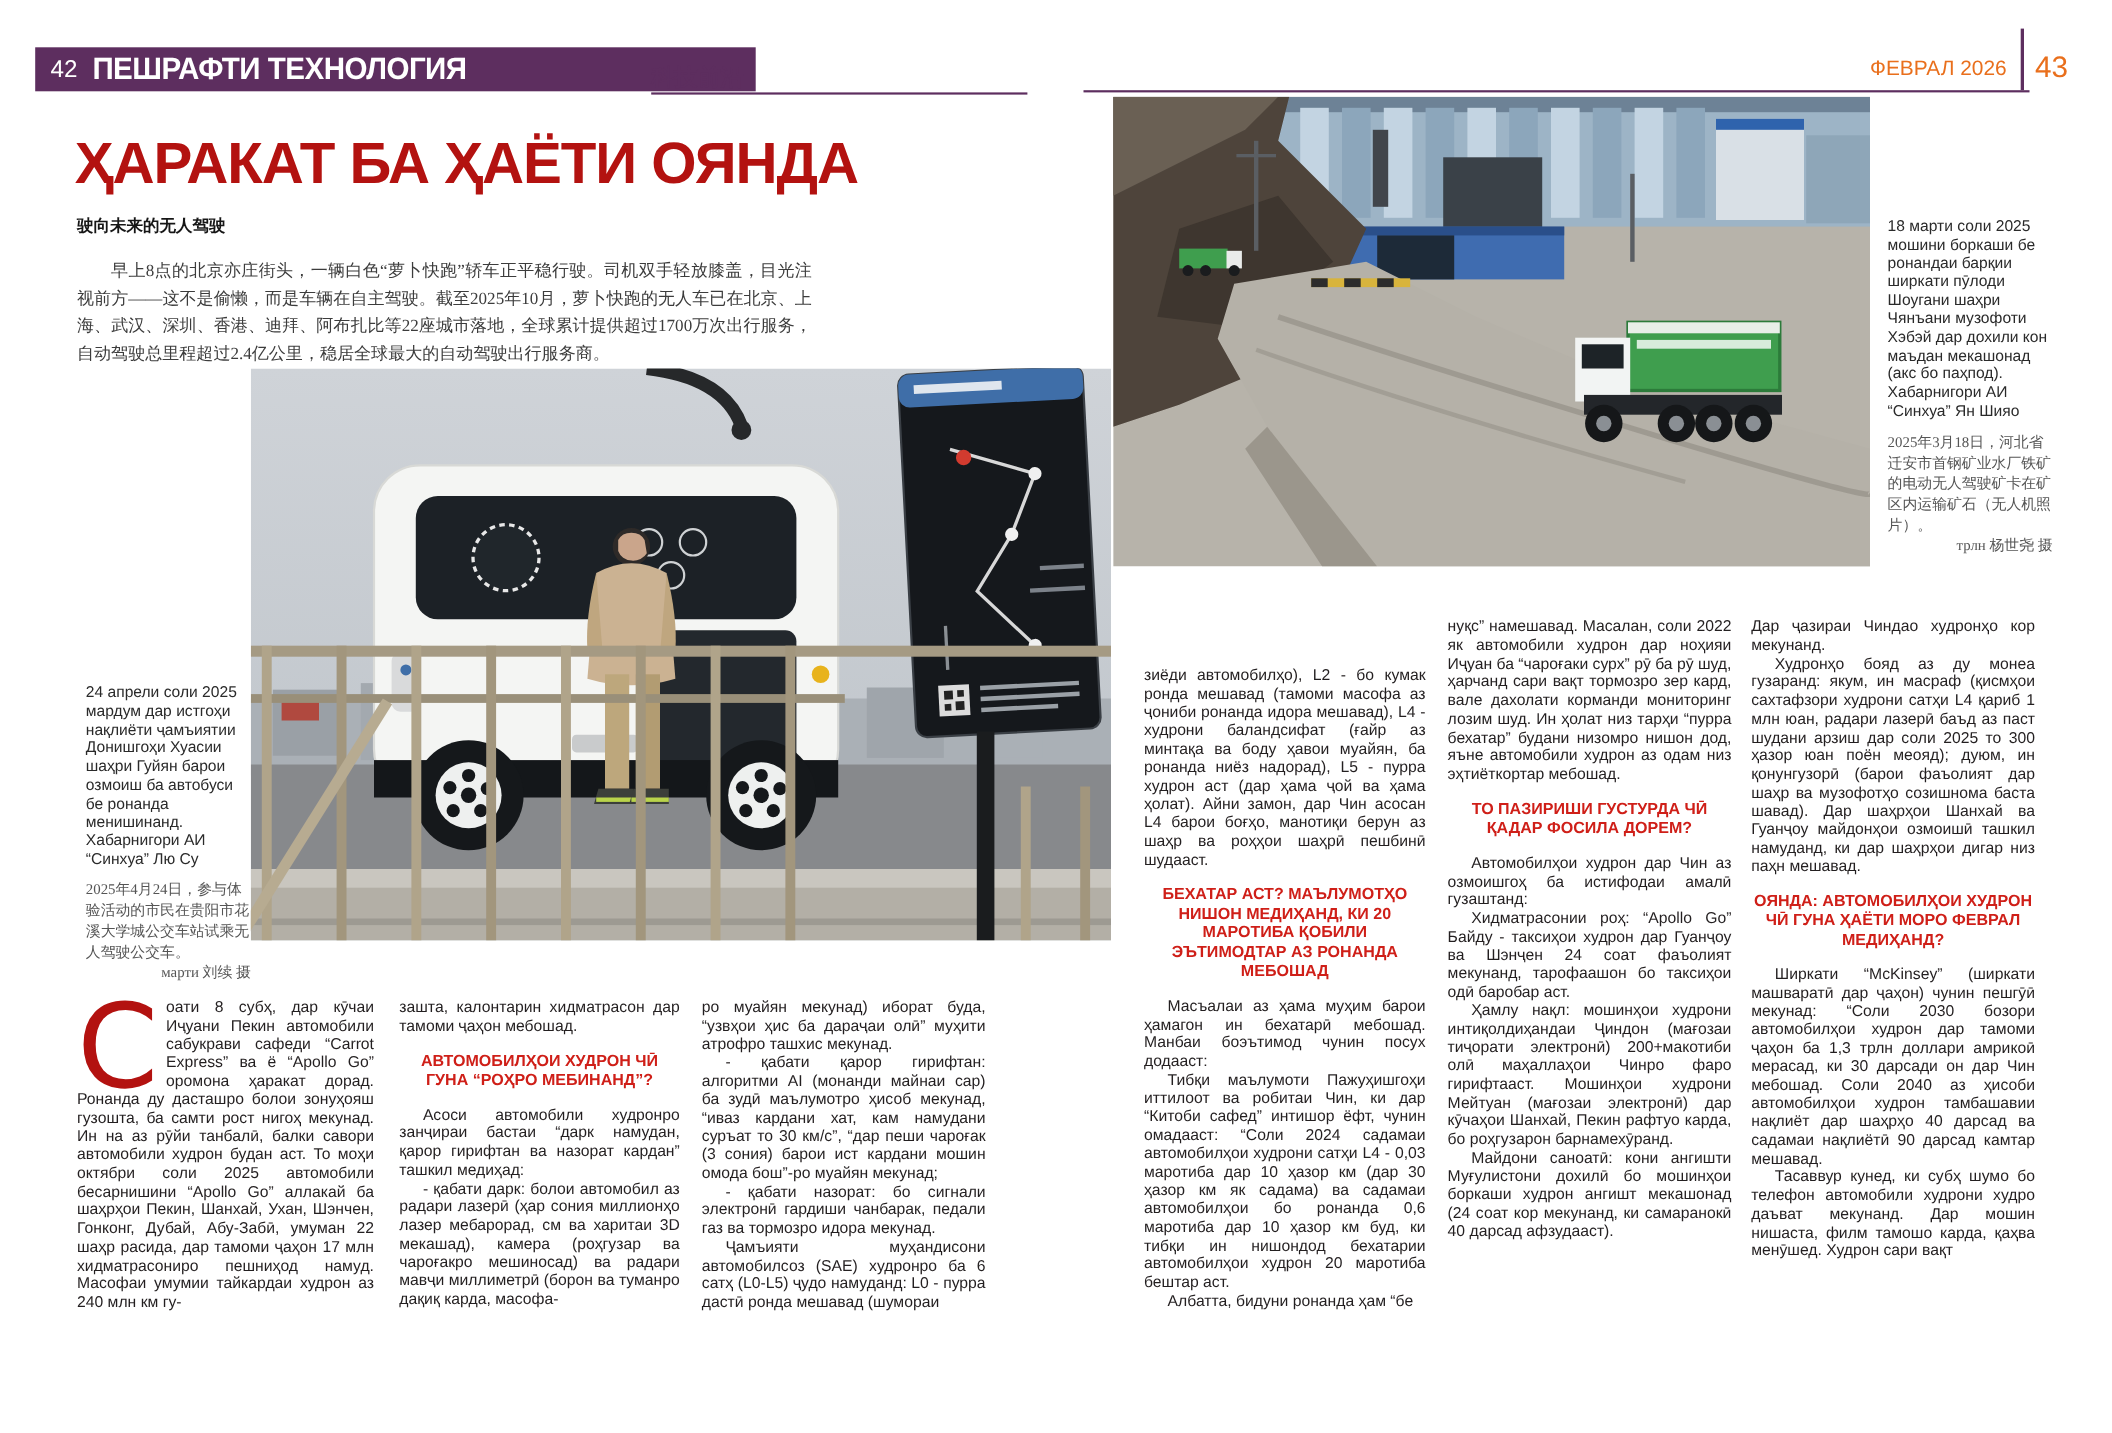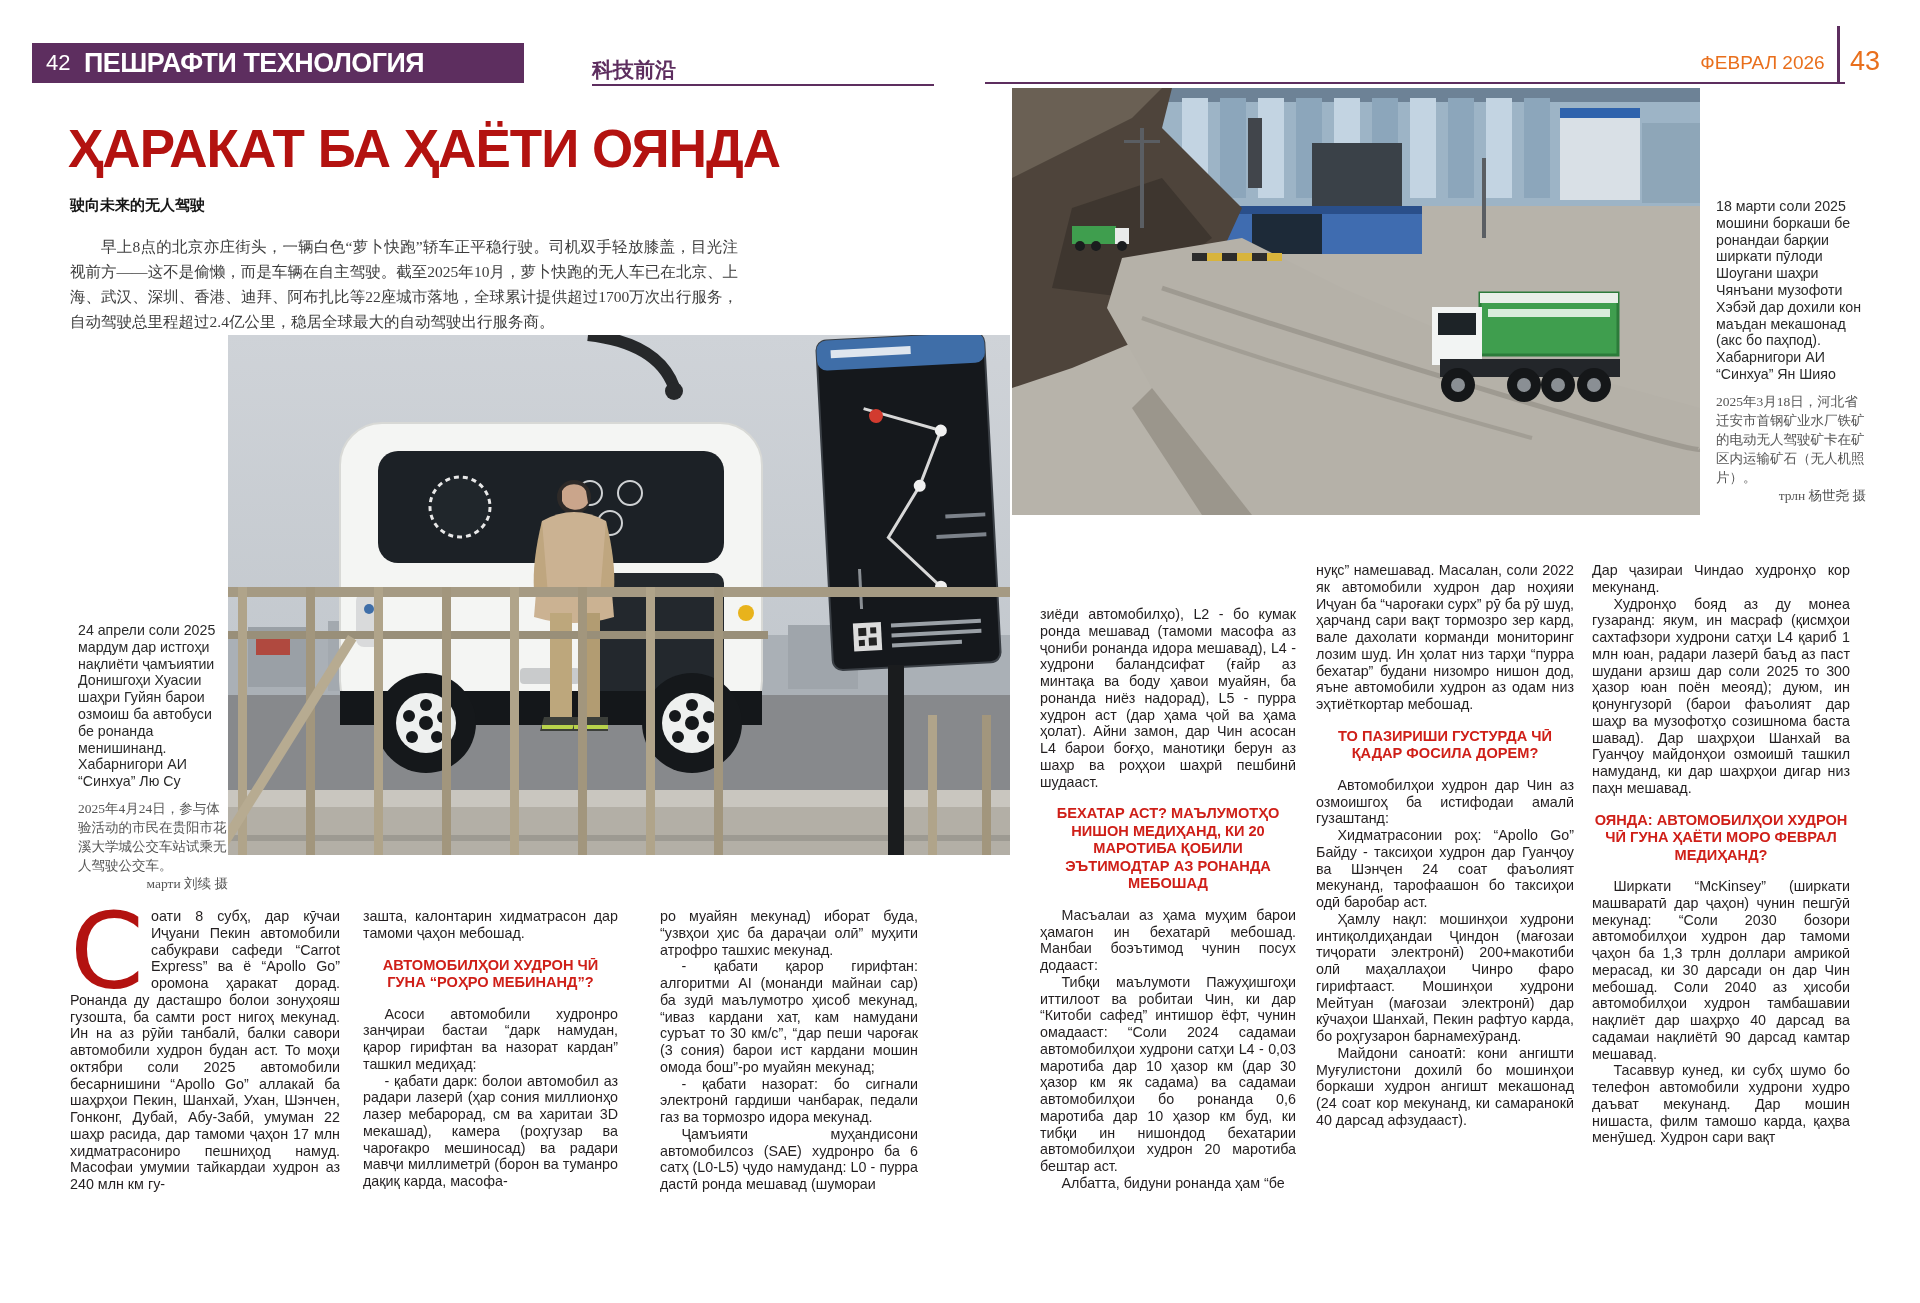--- a/index.html
+++ b/index.html
@@ -1,27 +1,27 @@
 <!DOCTYPE html>
 <html><head>
 <meta charset="utf-8">
 <style>
   html,body{margin:0;padding:0;background:#e8e8e8;}
   .spread{position:relative;width:1920px;height:1303px;background:#ffffff;
           font-family:"Liberation Sans",sans-serif;color:#231f20;overflow:hidden;margin:0 auto;}
   
-  .band{position:absolute;left:32px;top:43px;width:492px;height:40px;background:#5d2e5f;
+  .band{position:absolute;left:32px;top:43px;width:655px;height:40px;background:#5d2e5f;
         display:flex;align-items:center;}
   .band .pnum{color:#fff;font-size:22px;margin:0 14px 0 14px;}
   .band .sect{color:#fff;font-size:28px;font-weight:bold;letter-spacing:-.5px;transform:scaleX(.96);transform-origin:left;white-space:nowrap;}
   .sect-zh{position:absolute;left:592px;top:56px;color:#5d2e5f;font-size:21px;font-weight:bold;
            font-family:"Liberation Serif",serif;}
   .rule-left{position:absolute;left:592px;top:84px;width:342px;height:2px;background:#5d2e5f;}
   .rule-right{position:absolute;left:985px;top:82px;width:860px;height:2px;background:#5d2e5f;}
-  .issue{position:absolute;left:1700px;top:52px;width:125px;text-align:center;color:#e96f1c;font-size:19px;}
+  .issue{position:absolute;left:1700px;top:52px;width:125px;text-align:left;color:#e96f1c;font-size:19px;}
   .vbar{position:absolute;left:1837px;top:26px;width:3px;height:56px;background:#5d2e5f;}
   .pnum-r{position:absolute;left:1850px;top:46px;color:#e96f1c;font-size:27px;}
   
   .title{position:absolute;left:68px;top:118px;width:760px;color:#b31210;font-size:53px;
          font-weight:bold;letter-spacing:-1px;white-space:nowrap;}
   .subtitle-zh{position:absolute;left:70px;top:196px;font-size:15px;color:#161616;font-weight:bold;}
   .intro{position:absolute;left:70px;top:234px;width:668px;font-family:"Liberation Serif",serif;
          font-size:15.5px;line-height:25px;color:#3c3c3c;text-align:justify;}
   .intro p{margin:0;text-indent:2em;}
   .intro .credit{text-align:right;text-indent:0;margin-top:2px;}
@@ -34,21 +34,21 @@
   
   .bodycol{position:absolute;font-size:14.3px;line-height:16.75px;text-align:justify;color:#231f20;}
   .bodycol p{margin:0;text-indent:1.5em;}
   .bodycol p.noind{text-indent:0;}
   .bodycol h3{color:#cf1f18;font-size:14.6px;line-height:17.5px;font-weight:bold;text-align:center;
               margin:15px 0 14px 0;}
   .dropcap{float:left;font-family:"DejaVu Sans",sans-serif;font-size:106px;line-height:82px;height:78px;
            color:#b31210;margin:3px 7px 0 0;}
   .colL1{left:70px;top:908px;width:270px;}
   .colL2{left:363px;top:908px;width:255px;}
-  .colL3{left:660px;top:908px;width:258px;}
+  .colL3{left:638px;top:908px;width:258px;}
   .colR1{left:1040px;top:562px;width:256px;margin-top:44px;}
   .colR2{left:1316px;top:562px;width:258px;}
   .colR3{left:1592px;top:562px;width:258px;}
   
   .photo{position:absolute;display:block;}
 </style>
 </head>
 <body>
 
 <div class="spread">

